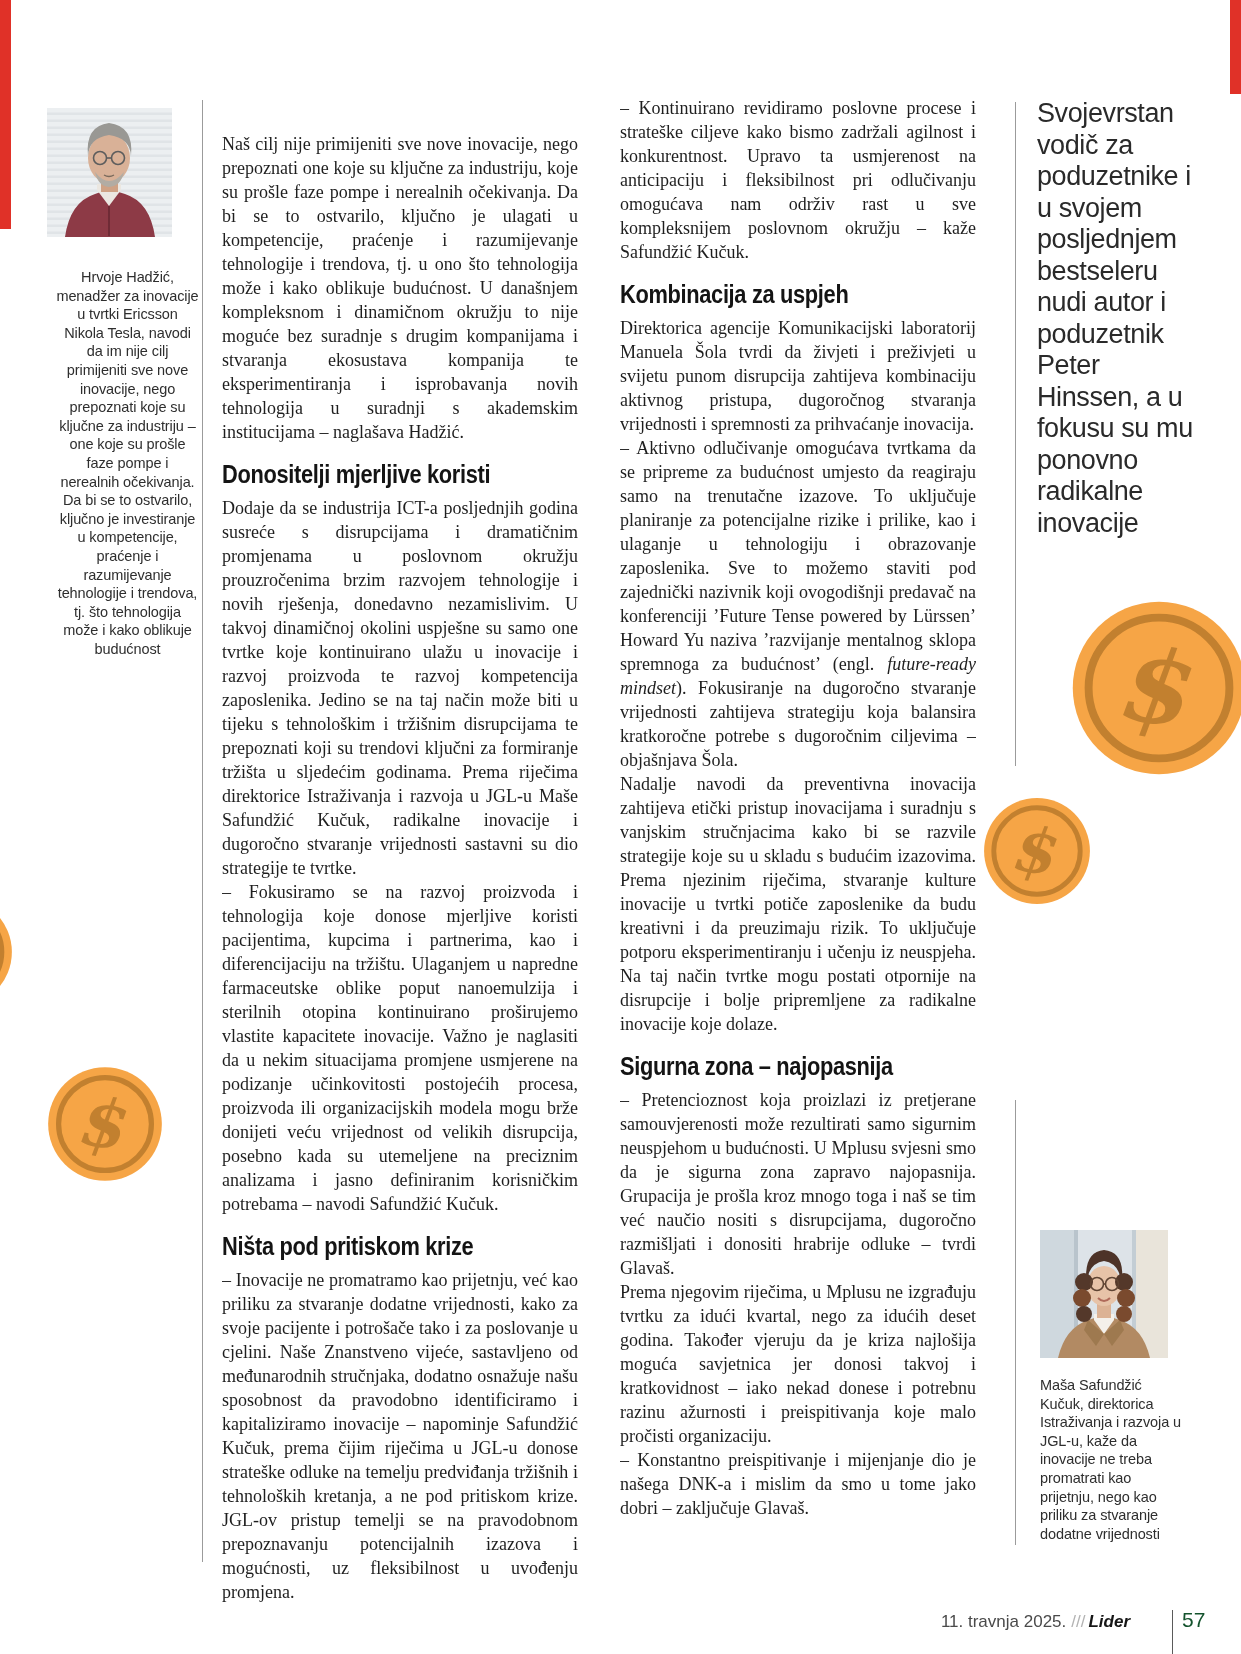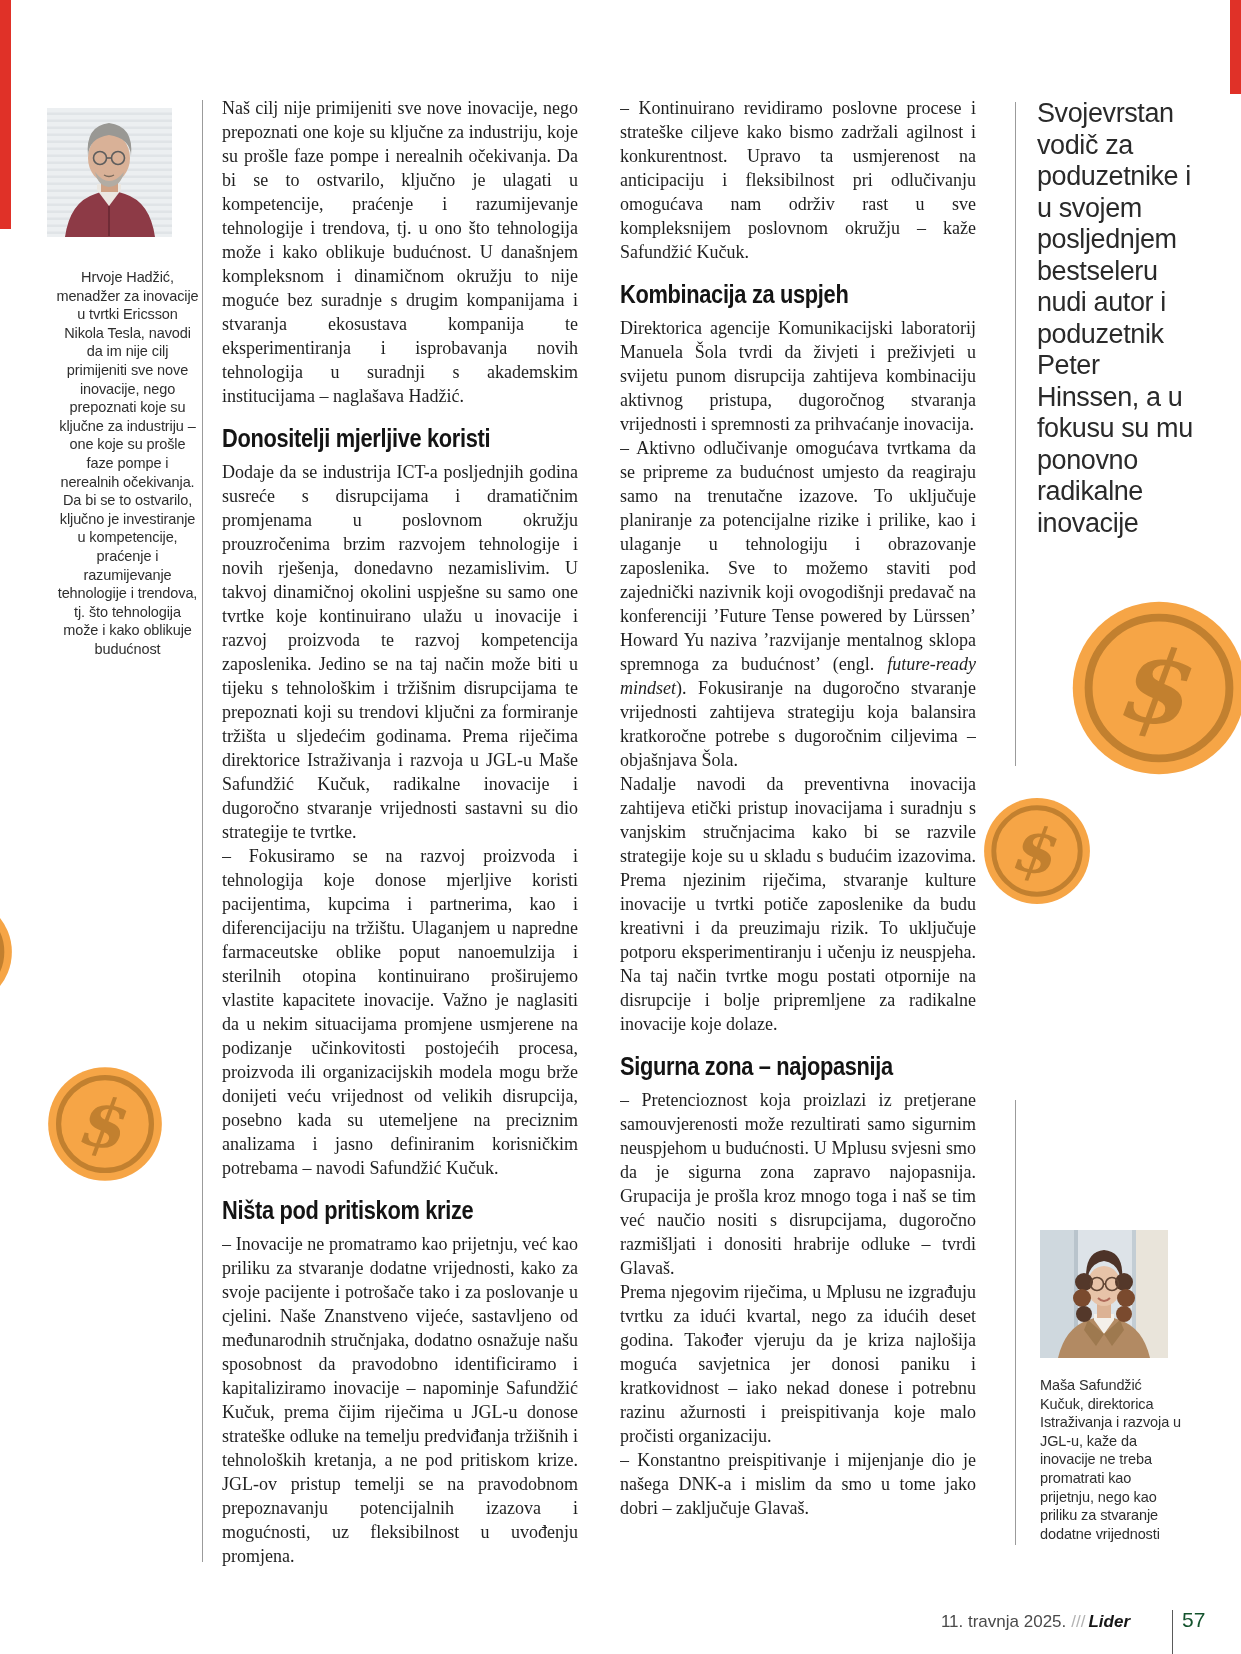--- a/index.html
+++ b/index.html
@@ -25,21 +25,21 @@
 
   
   .caption{position:absolute;font-size:14.5px;line-height:18.6px;color:#2e2e2e;letter-spacing:-0.1px;}
   .caption.left{left:32px;top:268px;width:143px;text-align:center;margin-left:24px;}
   .caption.right{left:1040px;top:1376px;width:148px;text-align:left;}
 
   
   .body-col{position:absolute;top:96px;width:356px;height:1470px;overflow:hidden;
             font-family:"Liberation Serif",serif;font-size:18px;line-height:24px;
             text-align:justify;color:#1e1e1e;hyphens:auto;-webkit-hyphens:auto;}
-  .body-col.col1{left:222px;}
+  .body-col.col1{left:222px;margin-top:36px;}
   .body-col.col2{left:620px;}
   .body-col p{margin:0;}
   .body-col h3{font-family:"Liberation Sans",sans-serif;font-weight:bold;font-size:26px;line-height:30px;
                margin:15px 0 7px;color:#141414;letter-spacing:-0.4px;white-space:nowrap;
                transform:scaleX(.84);transform-origin:left center;}
   .body-col b{font-weight:normal;}
   .body-col i{font-style:italic;}
 
   
   .sidebar-quote{position:absolute;left:1037px;top:98px;width:162px;
@@ -111,21 +111,21 @@
     </div>
 
   <div class="body-col col2">
       <p><span>– Kontinuirano revidiramo poslovne procese i strateške ciljeve kako bismo zadržali agilnost i konkurentnost. Upravo ta usmjerenost na anticipaciju i fleksibilnost pri odlučivanju omogućava nam održiv rast u sve kompleksnijem poslovnom okružju – kaže Safundžić Kučuk.</span></p>
       <h3><span>Kombinacija za uspjeh</span></h3>
       <p><span>Direktorica agencije Komunikacijski laboratorij </span><b>Manuela Šola</b><span> tvrdi da živjeti i preživjeti u svijetu punom disrupcija zahtijeva kombinaciju aktivnog pristupa, dugoročnog stvaranja vrijednosti i spremnosti za prihvaćanje inovacija.</span></p>
       <p><span>– Aktivno odlučivanje omogućava tvrtkama da se pripreme za budućnost umjesto da reagiraju samo na trenutačne izazove. To uključuje planiranje za potencijalne rizike i prilike, kao i ulaganje u tehnologiju i obrazovanje zaposlenika. Sve to možemo staviti pod zajednički nazivnik koji ovogodišnji predavač na konferenciji ’Future Tense powered by Lürssen’ </span><b>Howard Yu</b><span> naziva ’razvijanje mentalnog sklopa spremnoga za budućnost’ (engl. </span><i>future-ready mindset</i><span>). Fokusiranje na dugoročno stvaranje vrijednosti zahtijeva strategiju koja balansira kratkoročne potrebe s dugoročnim ciljevima – objašnjava Šola.</span></p>
       <p><span>Nadalje navodi da preventivna inovacija zahtijeva etički pristup inovacijama i suradnju s vanjskim stručnjacima kako bi se razvile strategije koje su u skladu s budućim izazovima. Prema njezinim riječima, stvaranje kulture inovacije u tvrtki potiče zaposlenike da budu kreativni i da preuzimaju rizik. To uključuje potporu eksperimentiranju i učenju iz neuspjeha. Na taj način tvrtke mogu postati otpornije na disrupcije i bolje pripremljene za radikalne inovacije koje dolaze.</span></p>
       <h3><span>Sigurna zona – najopasnija</span></h3>
       <p><span>– Pretencioznost koja proizlazi iz pretjerane samouvjerenosti može rezultirati samo sigurnim neuspjehom u budućnosti. U Mplusu svjesni smo da je sigurna zona zapravo najopasnija. Grupacija je prošla kroz mnogo toga i naš se tim već naučio nositi s disrupcijama, dugoročno razmišljati i donositi hrabrije odluke – tvrdi Glavaš.</span></p>
-      <p><span>Prema njegovim riječima, u Mplusu ne izgrađuju tvrtku za idući kvartal, nego za idućih deset godina. Također vjeruju da je kriza najlošija moguća savjetnica jer donosi paniku i kratkovidnost – iako nekad donese i potrebnu razinu ažurnosti i preispitivanja koje malo pročisti organizaciju.</span></p>
+      <p><span>Prema njegovim riječima, u Mplusu ne izgrađuju tvrtku za idući kvartal, nego za idućih deset godina. Također vjeruju da je kriza najlošija moguća savjetnica jer donosi takvoj i kratkovidnost – iako nekad donese i potrebnu razinu ažurnosti i preispitivanja koje malo pročisti organizaciju.</span></p>
       <p><span>– Konstantno preispitivanje i mijenjanje dio je našega DNK-a i mislim da smo u tome jako dobri – zaključuje Glavaš.</span></p>
     </div>
 
   <div class="sidebar-quote">Svojevrstan vodič za poduzetnike i u svojem posljednjem bestseleru nudi autor i poduzetnik Peter Hinssen, a u fokusu su mu ponovno radikalne inovacije</div>
 
   <div class="coin large-right">
     <svg viewBox="0 0 100 100">
       <circle class="coin-body" cx="50" cy="50" r="49"></circle>
       <circle class="coin-ring" cx="50" cy="50" r="40"></circle>
       <text class="coin-glyph" x="50" y="70" text-anchor="middle" transform="rotate(9 50 50)">$</text>

